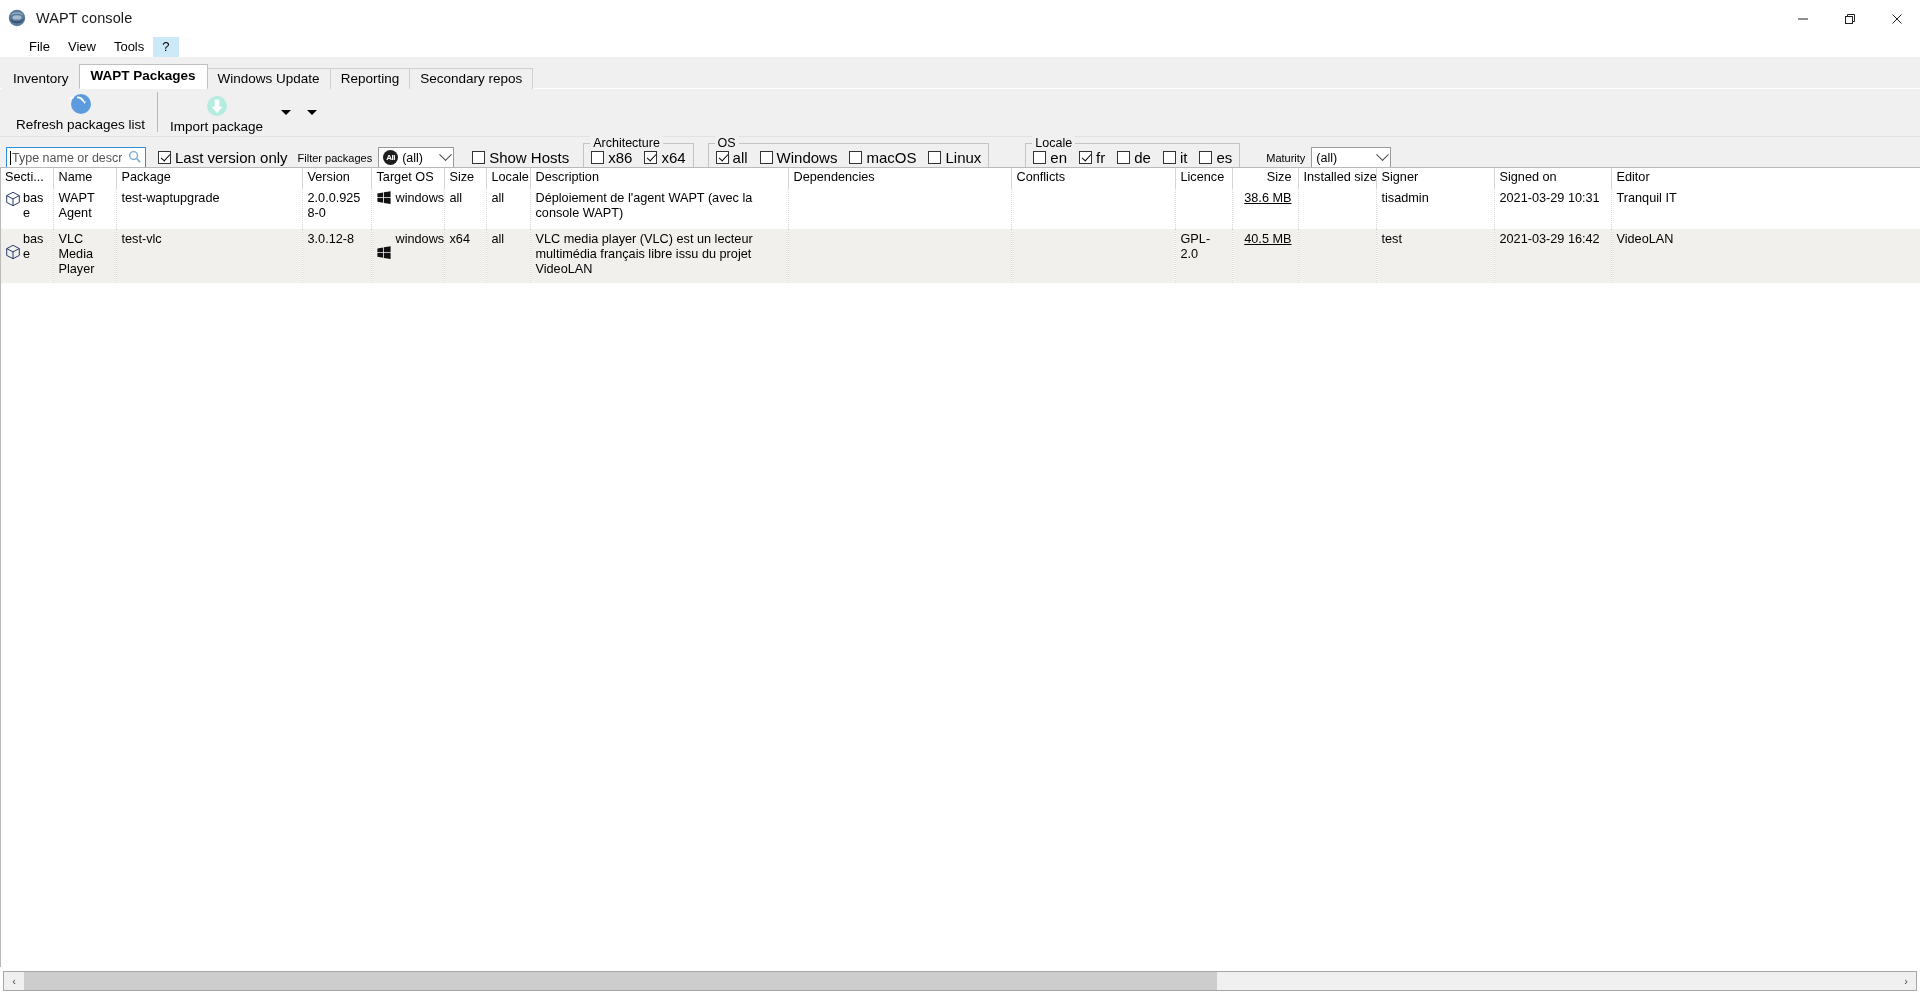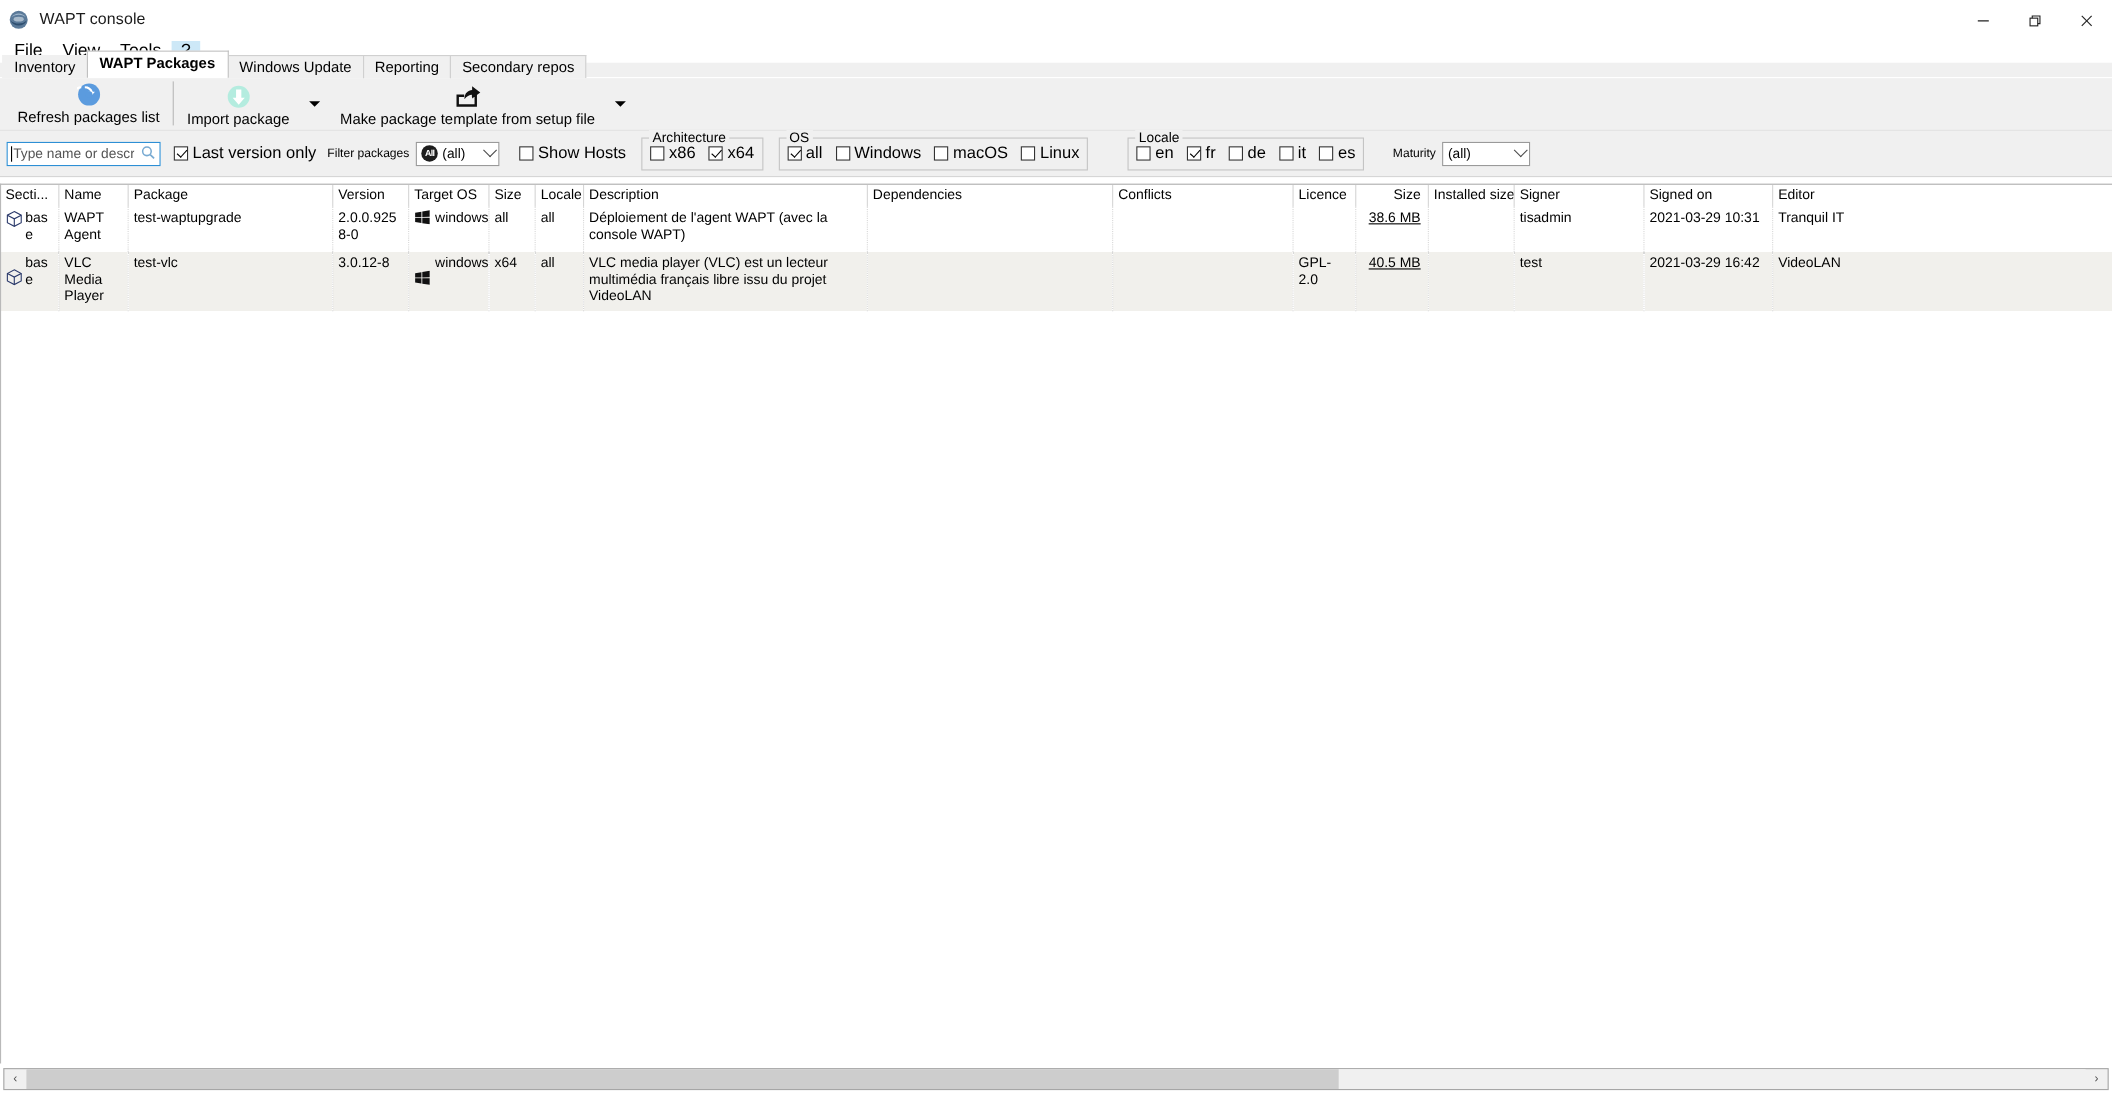--- a/index.html
+++ b/index.html
@@ -44,36 +44,36 @@
     width: 47px; height: 37px;
     display: flex; align-items: center; justify-content: center;
     color: #202020;
   }
 
   
   .menubar {
     height: 20px;
     display: flex;
     align-items: center;
-    padding-left: 4px;
+    padding-left: 20px;
     background: #ffffff;
-    font-size: 16px;
+    font-size: 13px;
   }
   .menu-item {
     padding: 2px 9px 3px 9px;
     line-height: 15px;
     color: #000;
   }
   .menu-item.active {
     background: #cde8f7;
   }
 
   
   .tabstrip {
-    height: 14px;
+    height: 32px;
     display: flex;
     align-items: flex-end;
     padding-left: 2px;
     background: #f0f0f0;
     border-bottom: 1px solid #ffffff;
     position: relative;
     z-index: 2;
   }
   .tab {
     font-size: 13.5px;
@@ -428,29 +428,20 @@
           <circle cx="11" cy="11" r="10" fill="#b4ecdf"></circle>
           <path d="M8.6 4.4 h4.8 v7.4 h3.1 L11 18.2 L5.5 11.8 h3.1 Z" fill="#ffffff"></path>
         </svg>
       </span>
       <span class="tlabel">Import package</span>
     </div>
     <span class="caret-down"></span>
   </div>
 
   <div class="dropzone">
-    <div class="tbtn">
-      <span class="ticon">
-        <svg width="26" height="22" viewBox="0 0 26 22">
-          <path d="M3 20 V9 h7 v2.2 H5.2 V17.8 H19.4 V11.2 H17 V9 h4.6 V20 Z" fill="#111"></path>
-          <path d="M10.2 13.2 C10.2 7.6 13.6 5.2 17.2 4.9 V1.4 L24.6 7.0 L17.2 12.6 V9.1 C14.6 9.2 12.2 10.6 10.2 13.2 Z" fill="#111"></path>
-        </svg>
-      </span>
-      <span class="tlabel">Make package template from setup file</span>
-    </div>
     <span class="caret-down"></span>
   </div>
 </div>
 
 <div class="filterbar">
 
   <div class="searchbox">
     <span class="caret-bar"></span>
     <input type="text" placeholder="Type name or description" style="">
     <span class="mag">

